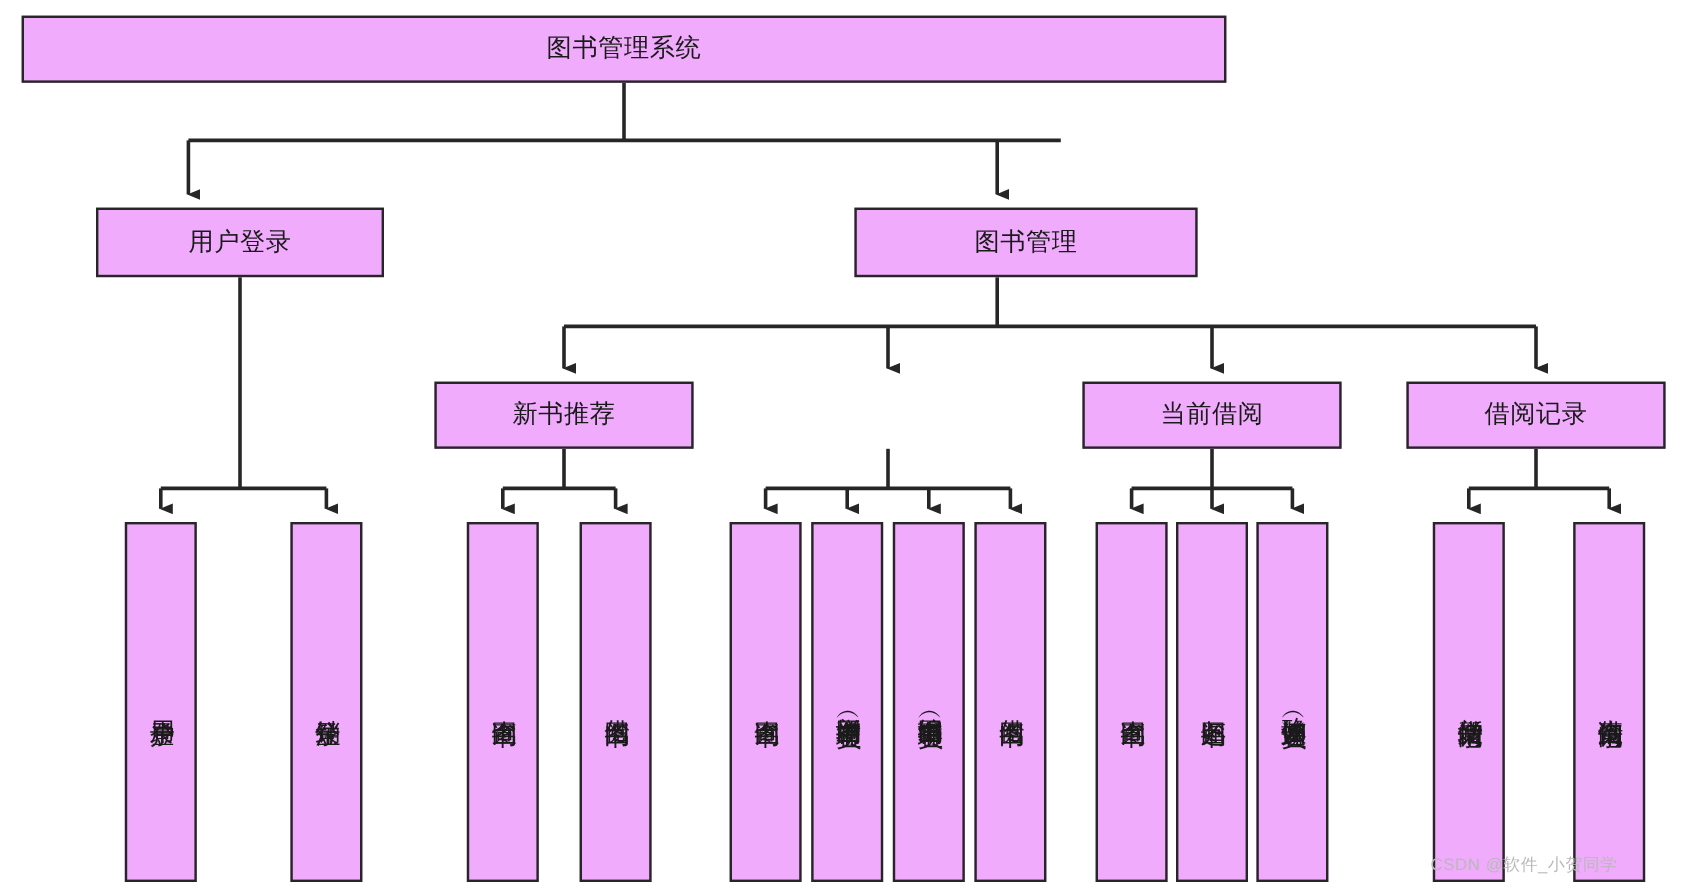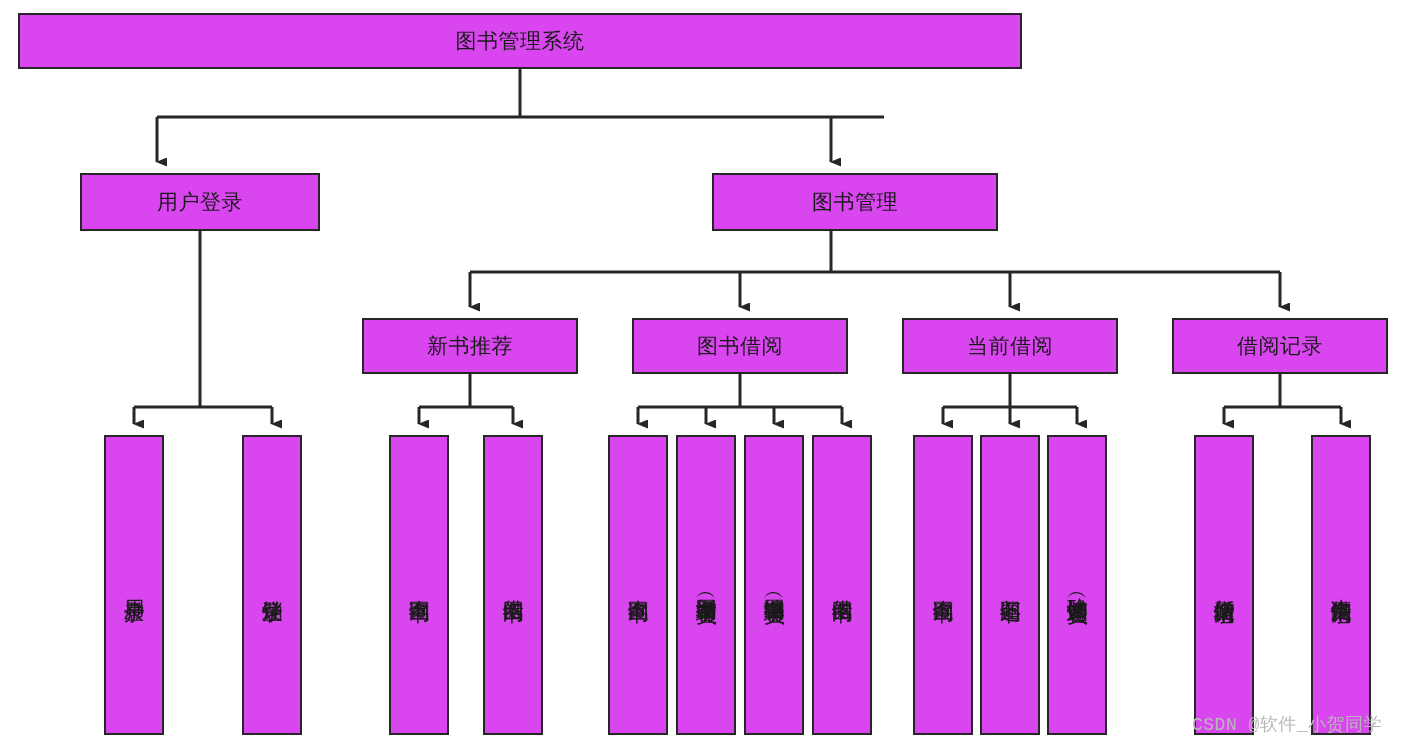--- a/index.html
+++ b/index.html
@@ -9,21 +9,21 @@
     font-family:"Liberation Sans","DejaVu Sans",sans-serif;
     overflow:hidden;
   }
   #diagram{position:relative;width:1405px;height:747px;}
   #edges{position:absolute;left:0;top:0;width:1405px;height:747px;}
 
   .node{
     position:absolute;
     box-sizing:border-box;
     border:2px solid #262626;
-    background:#d946ef;
+    background:#f0abfc;
     display:flex;
     align-items:center;
     justify-content:center;
     color:#1a1a1a;
     z-index:2;
   }
   .node.h{
     font-size:21px;
     line-height:1.2;
     letter-spacing:0.5px;
@@ -36,26 +36,26 @@
   .node.v .vtext{
     writing-mode:vertical-rl;
     text-orientation:upright;
     white-space:nowrap;
     display:block;
   }
   .wm{
     position:absolute;
     left:1192px;
     top:712px;
-    font-size:18px;
+    font-size:14px;
     color:#b9b9b9;
     letter-spacing:0.5px;
     white-space:nowrap;
     z-index:3;
-    font-family:Liberation Mono, monospace;
+    font-family:Liberation Sans, sans-serif;
   }
 </style>
 </head>
 <body>
 
 <div id="diagram">
 
   <svg id="edges" viewBox="0 0 1405 747">
     <defs>
       <marker id="ah" markerWidth="9" markerHeight="11" refX="4.5" refY="10" orient="auto" markerUnits="userSpaceOnUse">
@@ -115,23 +115,20 @@
   </div>
 
   <div class="node h" style="left:712px;top:173px;width:286px;height:58px;">
     <span>图书管理</span>
   </div>
 
   <div class="node h" style="left:362px;top:318px;width:216px;height:56px;text-align:center;">
     <span>新书推荐</span>
   </div>
 
-  <div class="node h" style="left:632px;top:318px;width:216px;height:56px;">
-    <span>图书借阅</span>
-  </div>
 
   <div class="node h" style="left:902px;top:318px;width:216px;height:56px;">
     <span>当前借阅</span>
   </div>
 
   <div class="node h" style="left:1172px;top:318px;width:216px;height:56px;">
     <span>借阅记录</span>
   </div>
 
   <div class="node v" style="left:104px;top:435px;width:60px;height:300px;">

